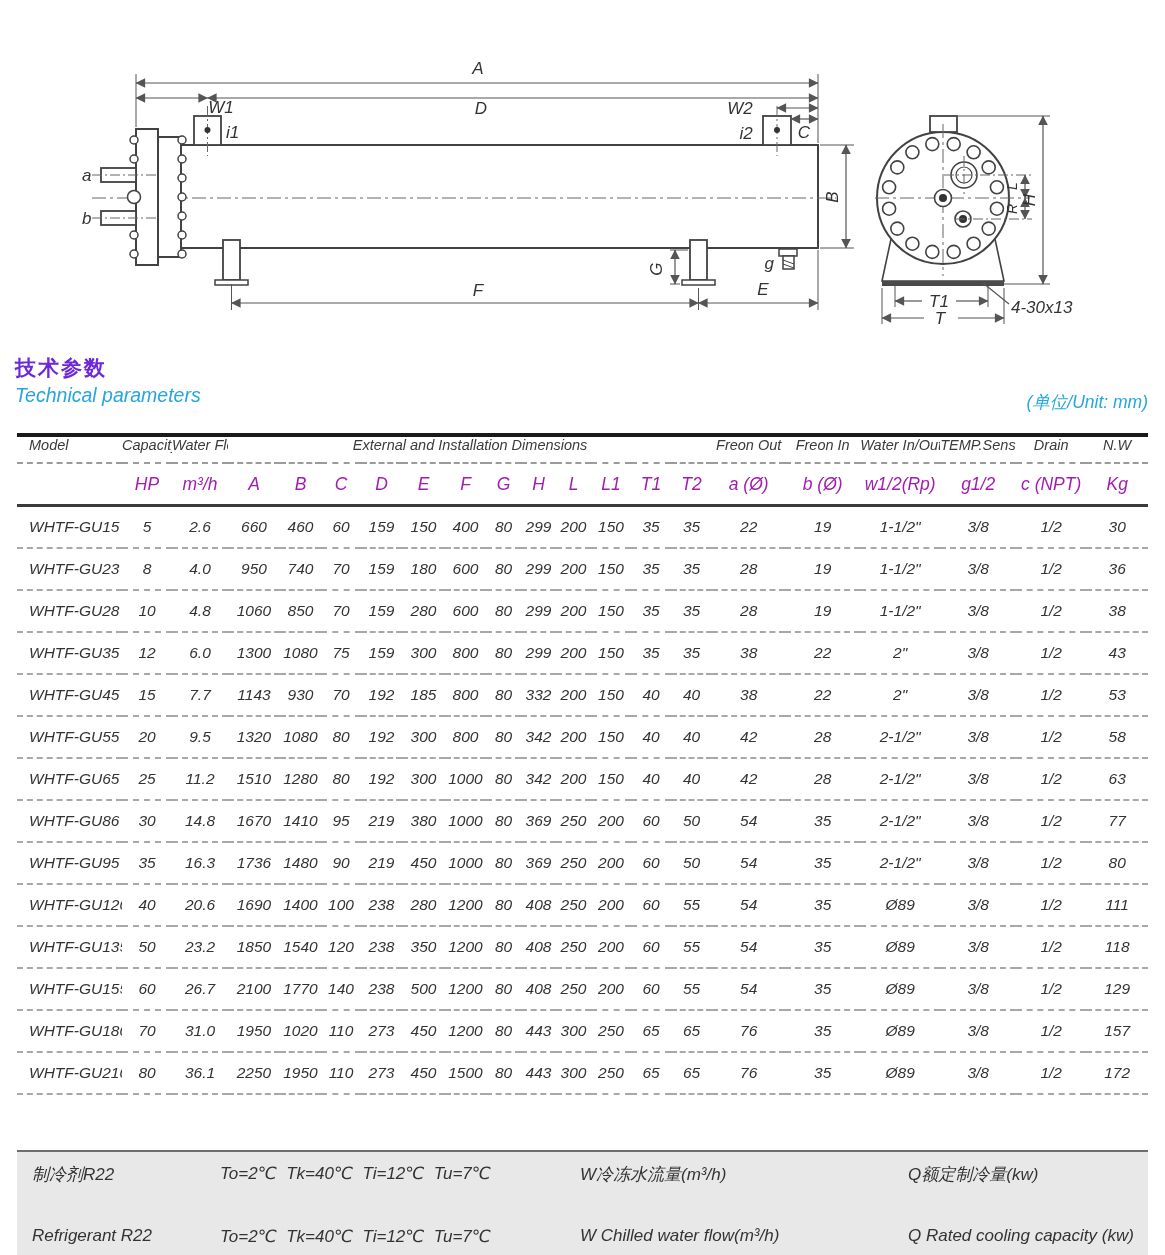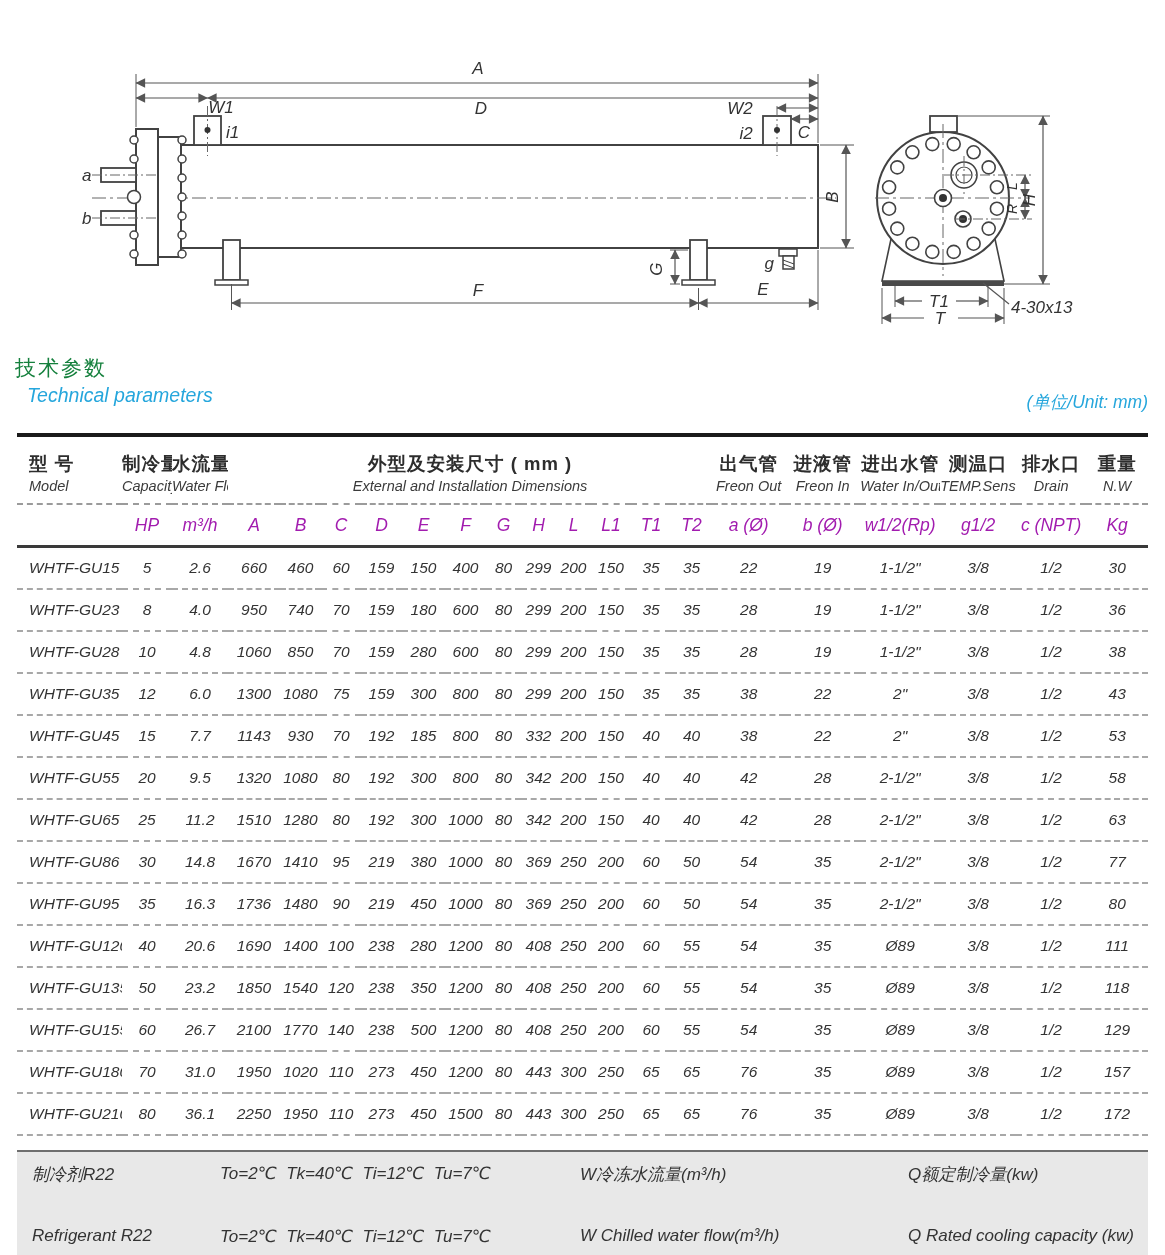--- a/index.html
+++ b/index.html
@@ -6,22 +6,22 @@
   body{font-family:"Liberation Sans","DejaVu Sans",sans-serif;}
   #page{position:relative;width:1165px;height:1255px;background:#ffffff;overflow:hidden;}
 
   
   #drawing{position:absolute;left:78px;top:26px;}
   .lbl{font-family:"Liberation Sans","DejaVu Sans",sans-serif;font-style:italic;font-size:17px;fill:#333;}
   .lbl-s{font-family:"Liberation Sans","DejaVu Sans",sans-serif;font-style:italic;font-size:14px;fill:#333;}
 
   
   #titleblock{position:absolute;left:15px;top:354px;width:1135px;height:62px;}
-  .t-zh{color:#15803d;font-size:21px;font-weight:400;letter-spacing:2px;}
-  .t-en{color:#25a6dc;font-size:19.5px;font-style:italic;margin-top:2px;margin-left:12px;}
+  .t-zh{color:#6d28d9;font-size:21px;font-weight:700;letter-spacing:2px;}
+  .t-en{color:#25a6dc;font-size:19.5px;font-style:italic;margin-top:2px;}
   .unit-note{position:absolute;right:2px;bottom:2px;color:#25a6dc;font-style:italic;font-size:17.5px;}
 
   
   #paramtable{position:absolute;left:17px;top:433px;}
   table{border-collapse:collapse;table-layout:fixed;width:1131px;border-top:4px solid #1a1a1a;}
   th,td{padding:0;font-weight:400;overflow:hidden;white-space:nowrap;}
   tr[data-name="group-row-zh"] th{font-size:18.5px;font-weight:700;color:#2d2d2d;text-align:center;padding-top:14px;padding-bottom:2px;letter-spacing:1px;}
   tr[data-name="group-row-en"] th{font-size:14.5px;font-style:italic;color:#3b3b3b;text-align:center;padding-bottom:9px;border-bottom:2px dashed #9b9b9b;}
   tr[data-name="units-row"] th{font-size:17.5px;font-style:italic;color:#a21caf;height:40px;text-align:center;border-bottom:3px solid #3a3a3a;}
   tbody td{font-size:15.5px;font-style:italic;color:#333;height:40px;text-align:center;border-bottom:2px dashed #a8a8a8;}
@@ -220,32 +220,20 @@
           <col style="width: 40px;">
           <col style="width: 41px;">
           <col style="width: 73px;">
           <col style="width: 75px;">
           <col style="width: 80px;">
           <col style="width: 76px;">
           <col style="width: 70px;">
           <col style="width: 62px;">
         </colgroup>
       <thead>
-        <tr data-name="group-row-zh">
-            <th colspan="1" data-name="group-header-zh">型 号</th>
-            <th colspan="1" data-name="group-header-zh">制冷量</th>
-            <th colspan="1" data-name="group-header-zh">水流量</th>
-            <th colspan="12" data-name="group-header-zh">外型及安装尺寸 ( mm )</th>
-            <th colspan="1" data-name="group-header-zh">出气管</th>
-            <th colspan="1" data-name="group-header-zh">进液管</th>
-            <th colspan="1" data-name="group-header-zh">进出水管</th>
-            <th colspan="1" data-name="group-header-zh">测温口</th>
-            <th colspan="1" data-name="group-header-zh">排水口</th>
-            <th colspan="1" data-name="group-header-zh">重量</th>
-          </tr>
         <tr data-name="group-row-en">
             <th colspan="1" data-name="group-header-en">Model</th>
             <th colspan="1" data-name="group-header-en">Capacity</th>
             <th colspan="1" data-name="group-header-en">Water Flow</th>
             <th colspan="12" data-name="group-header-en">External and Installation Dimensions</th>
             <th colspan="1" data-name="group-header-en">Freon Out</th>
             <th colspan="1" data-name="group-header-en">Freon In</th>
             <th colspan="1" data-name="group-header-en">Water In/Out</th>
             <th colspan="1" data-name="group-header-en">TEMP.Sensor</th>
             <th colspan="1" data-name="group-header-en">Drain</th>

